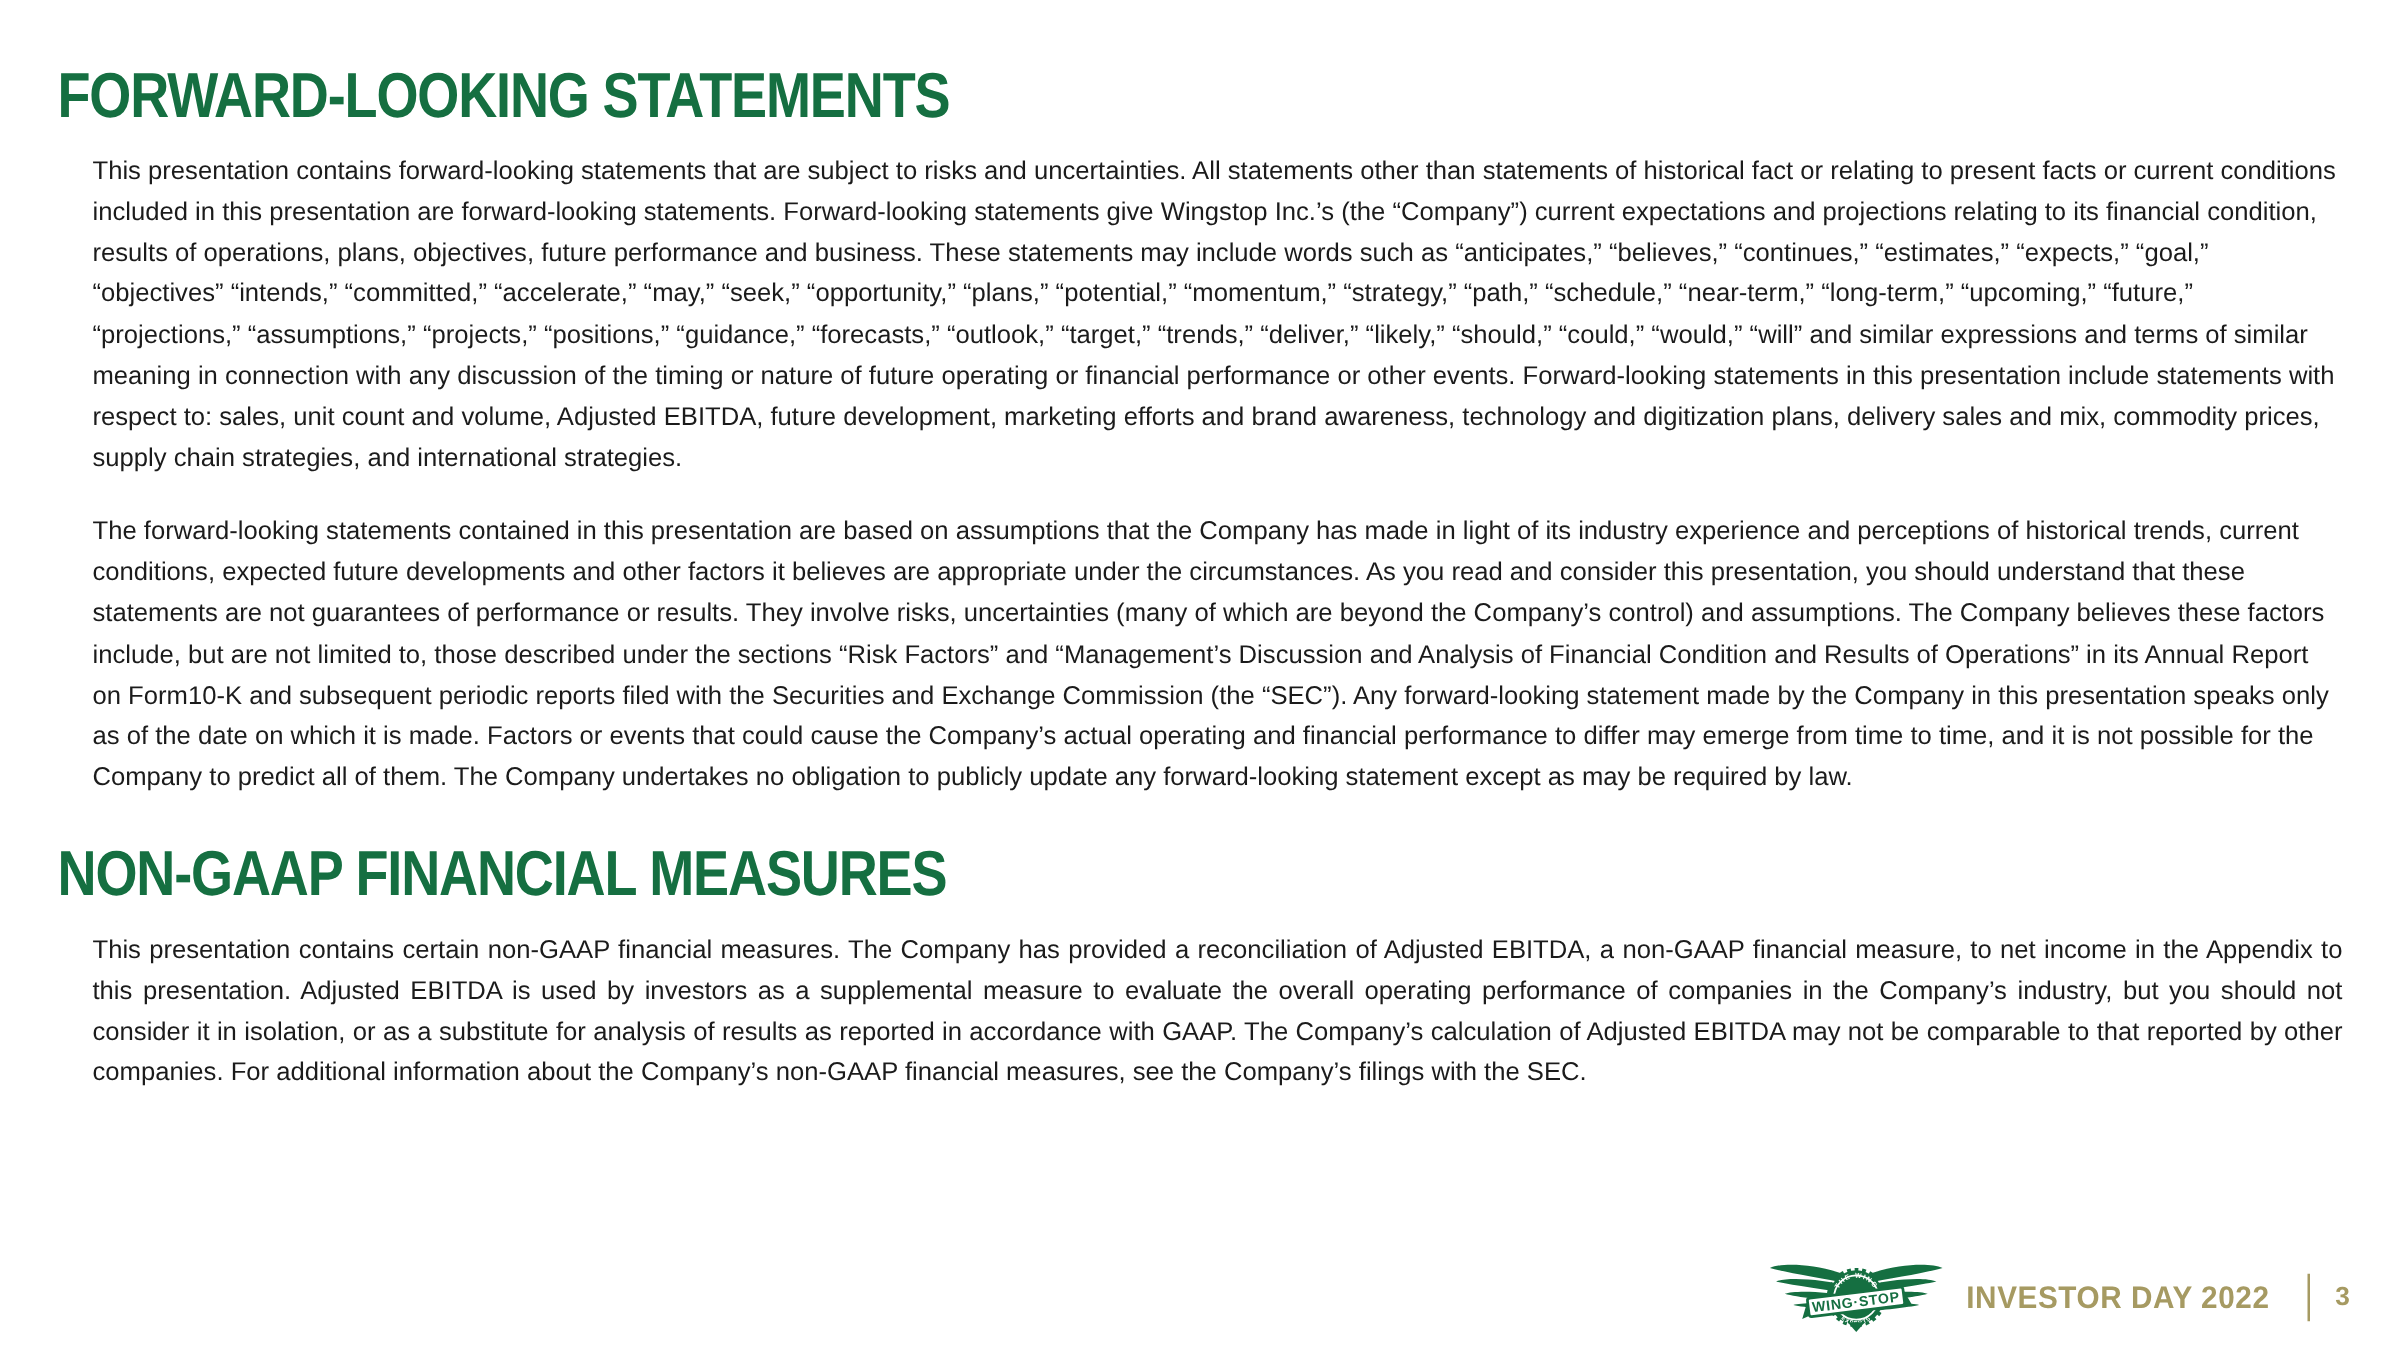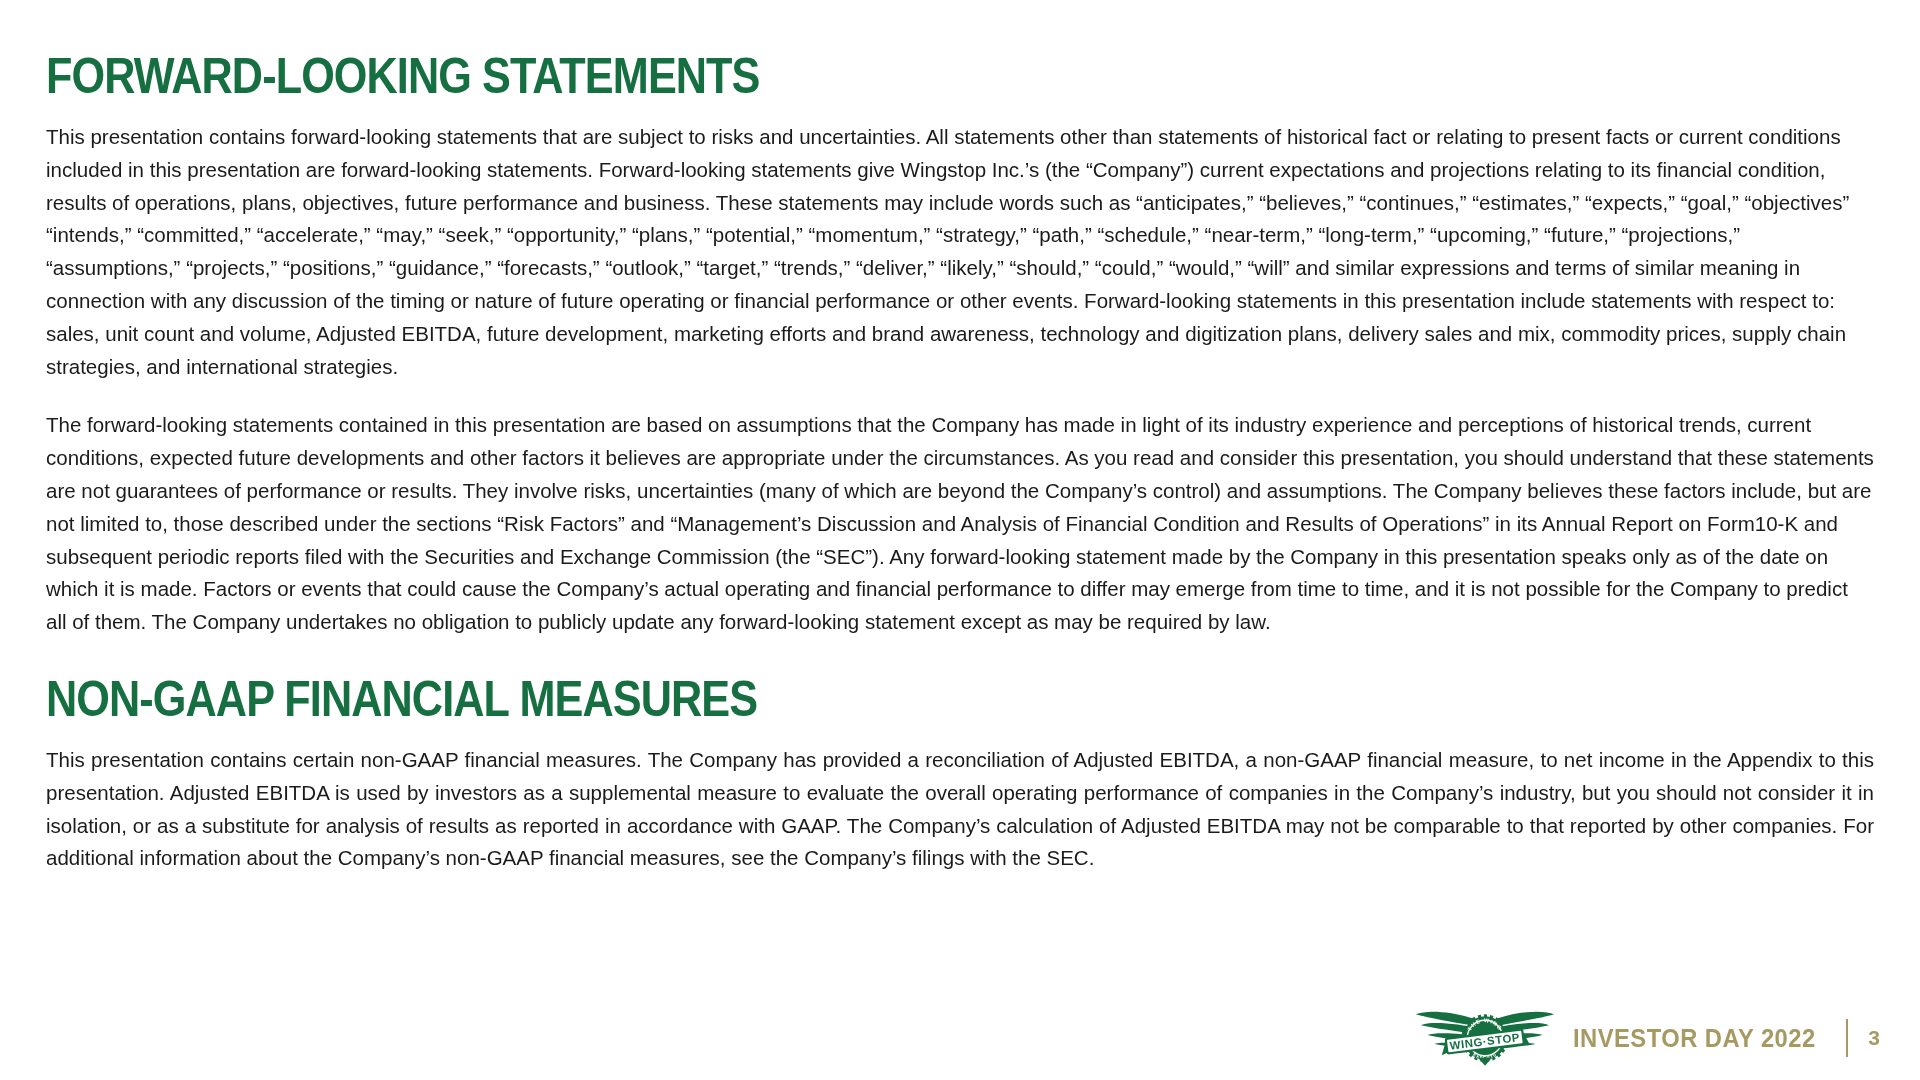--- a/index.html
+++ b/index.html
@@ -25,20 +25,21 @@
     transform: scaleX(0.92) scaleY(1.08);
     transform-origin: left center;
     margin-bottom: 22px;
     white-space: nowrap;
   }
   .para {
     font-size: 20.5px;
     line-height: 1.6;
     margin-bottom: 26px;
     max-width: 1830px;
+    margin-left: 28px;
   }
   .para.justified { text-align: justify; }
   .section-2 .section-title { margin-top: 36px; }
   .footer {
     position: absolute;
     right: 38px;
     bottom: 10px;
     display: flex;
     align-items: center;
     gap: 14px;

